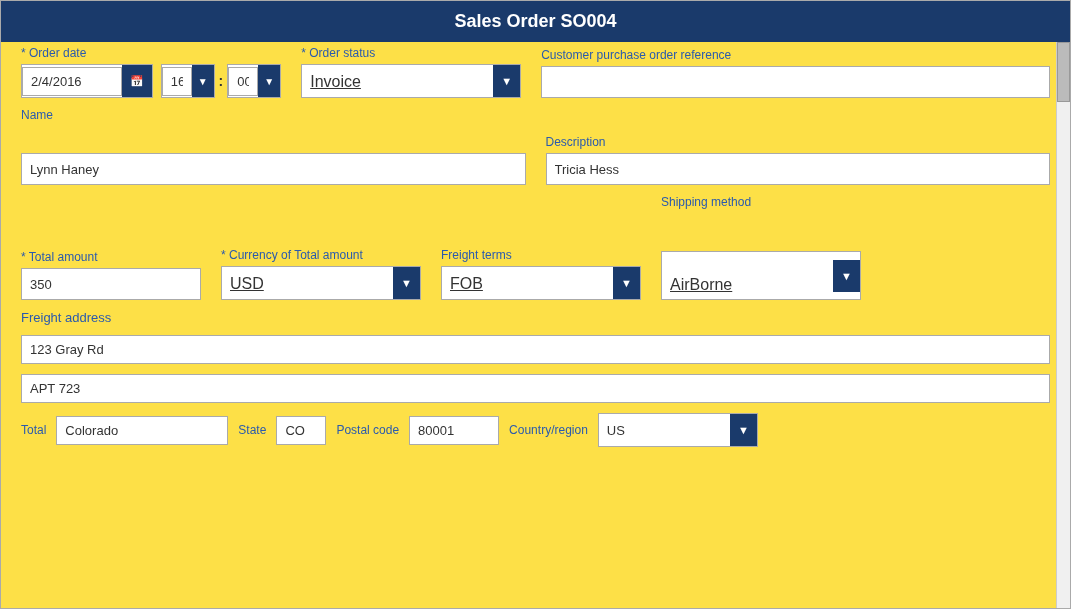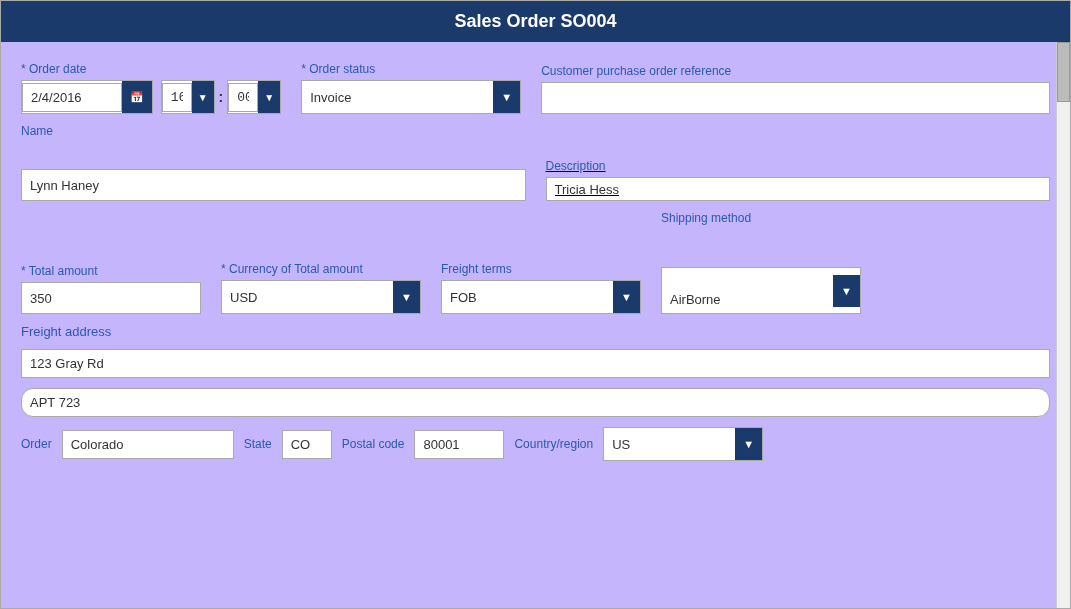--- a/index.html
+++ b/index.html
@@ -10,34 +10,34 @@
       width: 1071px;
       height: 609px;
       overflow: hidden;
     }
     .window {
       width: 1071px;
       height: 609px;
       border: 1px solid #aaa;
       display: flex;
       flex-direction: column;
-      background: #c4b5fd;
+      background: #fde047;
     }
     .title-bar {
       background: #1a3a6b;
       color: white;
       text-align: center;
       padding: 10px;
       font-size: 18px;
       font-weight: bold;
       flex-shrink: 0;
     }
     .content {
       flex: 1;
-      padding: 20px 20px;
+      padding: 4px 20px;
       overflow-y: auto;
       position: relative;
     }
     .scrollbar {
       position: absolute;
       right: 0;
       top: 0;
       width: 14px;
       height: 100%;
       background: #f0f0f0;
@@ -84,26 +84,27 @@
     .select-wrapper {
       display: flex;
       align-items: center;
       border: 1px solid #aaa;
       background: white;
     }
     .select-wrapper select {
       border: none;
       background: transparent;
       padding: 6px 8px;
-      font-size: 13px;
+      font-size: 16px;
       color: #333;
       appearance: none;
       -webkit-appearance: none;
       flex: 1;
       outline: none;
+      text-decoration: underline;
     }
     .select-btn {
       background: #1a3a6b;
       color: white;
       border: none;
       padding: 0 8px;
       height: 32px;
       display: flex;
       align-items: center;
       justify-content: center;
@@ -150,21 +151,20 @@
       background: white;
     }
     .time-val {
       padding: 6px 6px;
       font-size: 13px;
       color: #333;
       border: none;
       background: transparent;
       width: 30px;
       text-align: center;
-      font-family: Liberation Mono, monospace;
     }
     .time-arrow {
       background: #1a3a6b;
       color: white;
       border: none;
       padding: 0 6px;
       height: 32px;
       display: flex;
       align-items: center;
       cursor: pointer;
@@ -283,23 +283,23 @@
         <span class="field-label">Customer purchase order reference</span>
         <input type="text" style="width: 100%; height: 32px;" value="">
       </div>
     </div>
 
     <div class="row" style="align-items:flex-end;">
       <div class="field-group" style="flex:1;">
         <span class="field-label">Name</span>
         <input type="text" style="width: 100%; height: 32px; margin-top: 27px;" value="Lynn Haney">
       </div>
-      <div class="field-group" style="flex:1;text-decoration:underline;">
+      <div class="field-group" style="flex:1;">
         <span class="field-label">Description</span>
-        <input type="text" style="width: 100%; height: 24px;" value="Tricia Hess">
+        <input type="text" style="width: 100%; height: 32px;" value="Tricia Hess">
       </div>
     </div>
 
     <div class="row" style="align-items:flex-end;">
       <div class="field-group" style="width:180px;justify-content:center;">
         <span class="field-label required">Total amount</span>
         <input type="text" style="width: 100%; height: 32px;" value="350">
       </div>
       <div class="field-group" style="width:200px;">
         <span class="field-label required">Currency of Total amount</span>
@@ -332,25 +332,25 @@
             <option>Sea</option>
           </select>
           <button class="select-btn">▼</button>
         </div>
       </div>
     </div>
 
     <div class="full-row">
       <span class="section-label">Freight address</span>
       <input type="text" class="address-input" value="123 Gray Rd" style="">
-      <input type="text" class="address-input" style="margin-top: 6px; border-radius: 12px;" value="APT 723">
+      <input type="text" class="address-input" style="margin-top: 6px;" value="APT 723">
     </div>
 
     <div class="city-row">
-      <span class="city-label">Order</span>
+      <span class="city-label">Total</span>
       <input type="text" class="city-input" value="Colorado" style="">
       <span class="city-label">State</span>
       <input type="text" class="state-input" value="CO" style="">
       <span class="city-label">Postal code</span>
       <input type="text" class="postal-input" value="80001" style="">
       <span class="city-label">Country/region</span>
       <div class="country-wrapper">
         <select style="border:none; background:transparent; padding:6px 8px; font-size:13px; color:#333; appearance:none; -webkit-appearance:none; flex:1; outline:none; width:110px;">
           <option>US</option>
           <option>CA</option>

